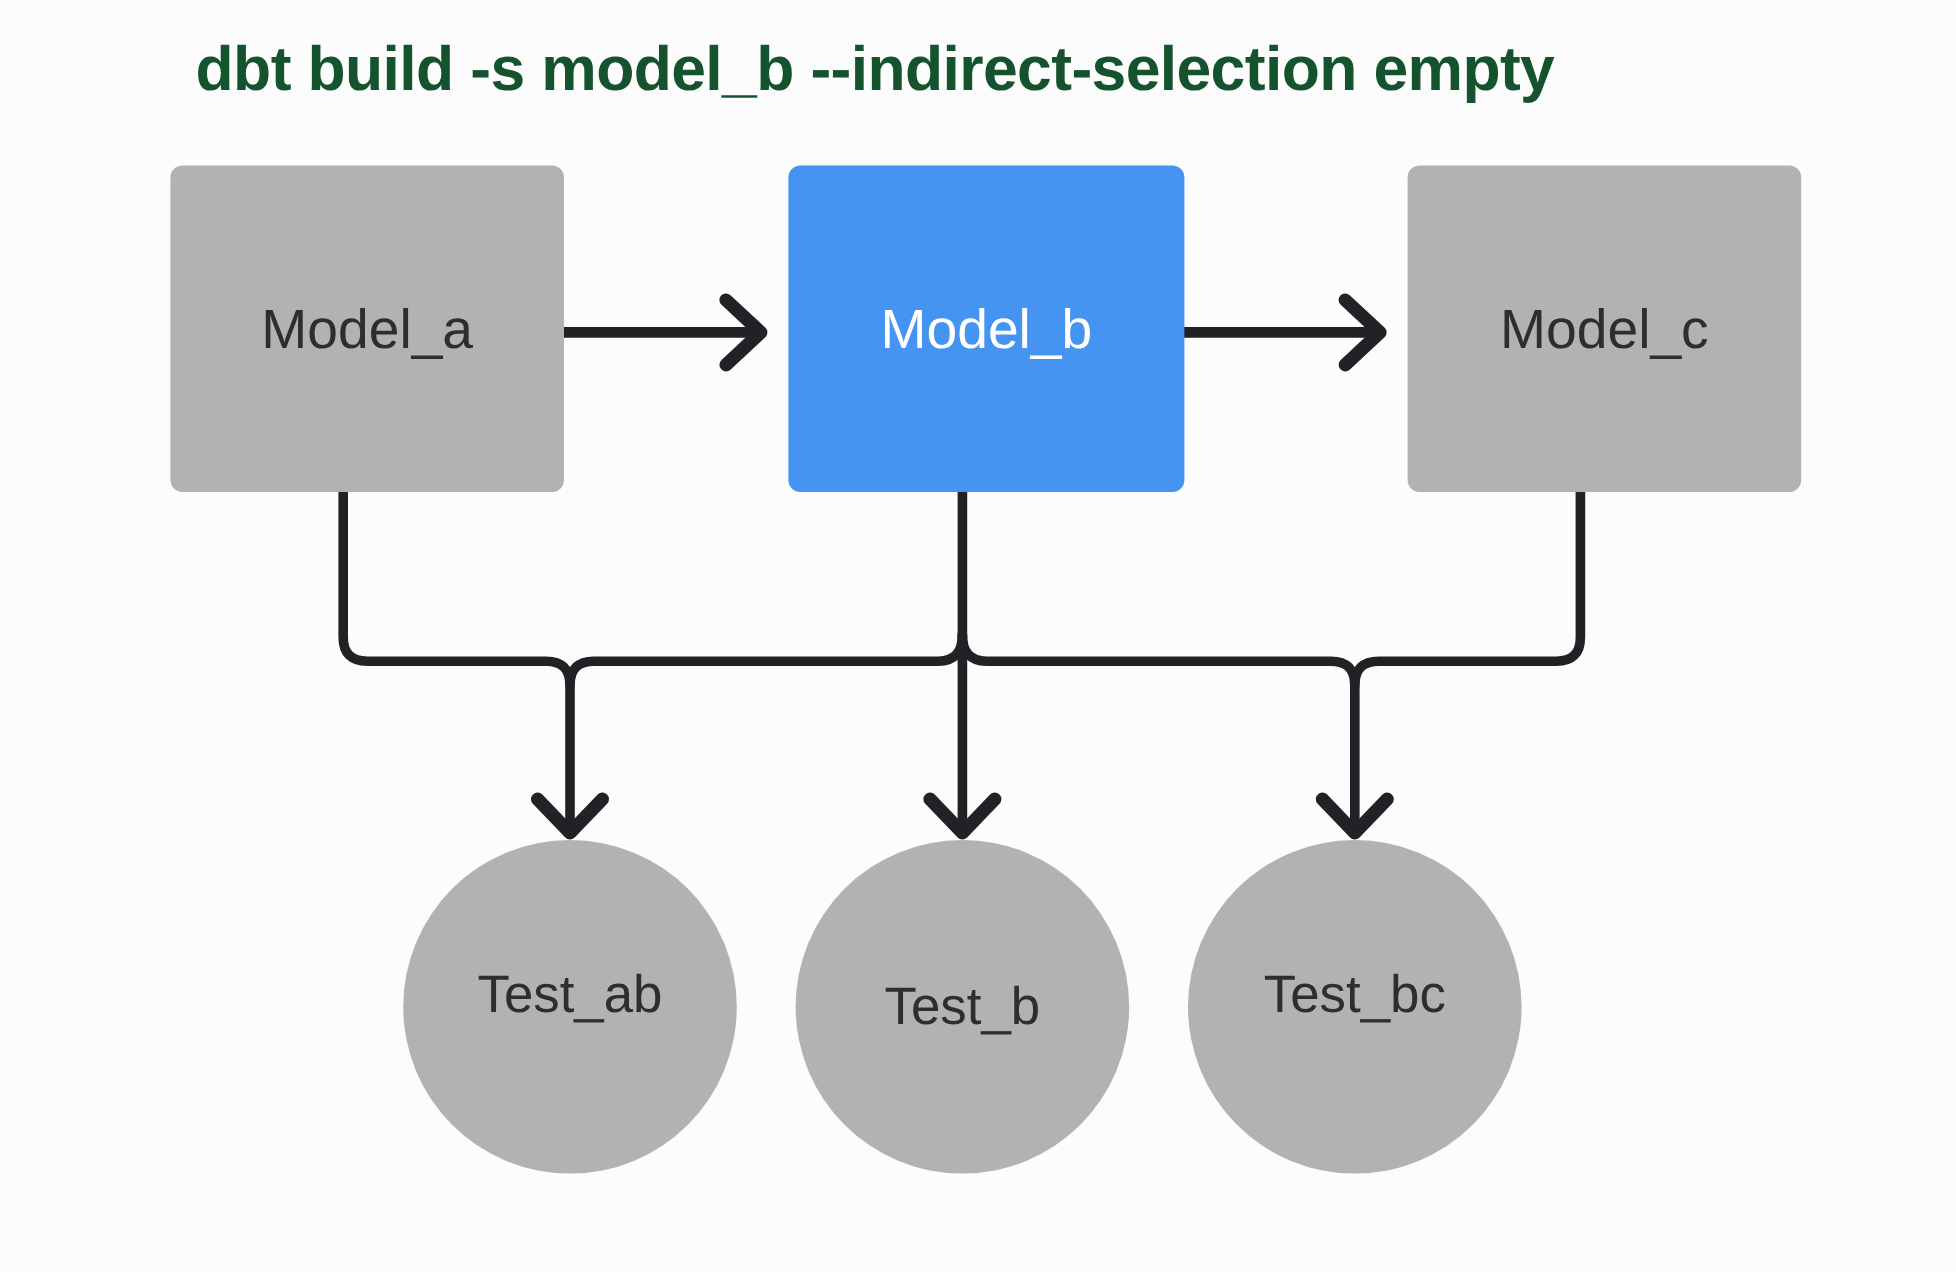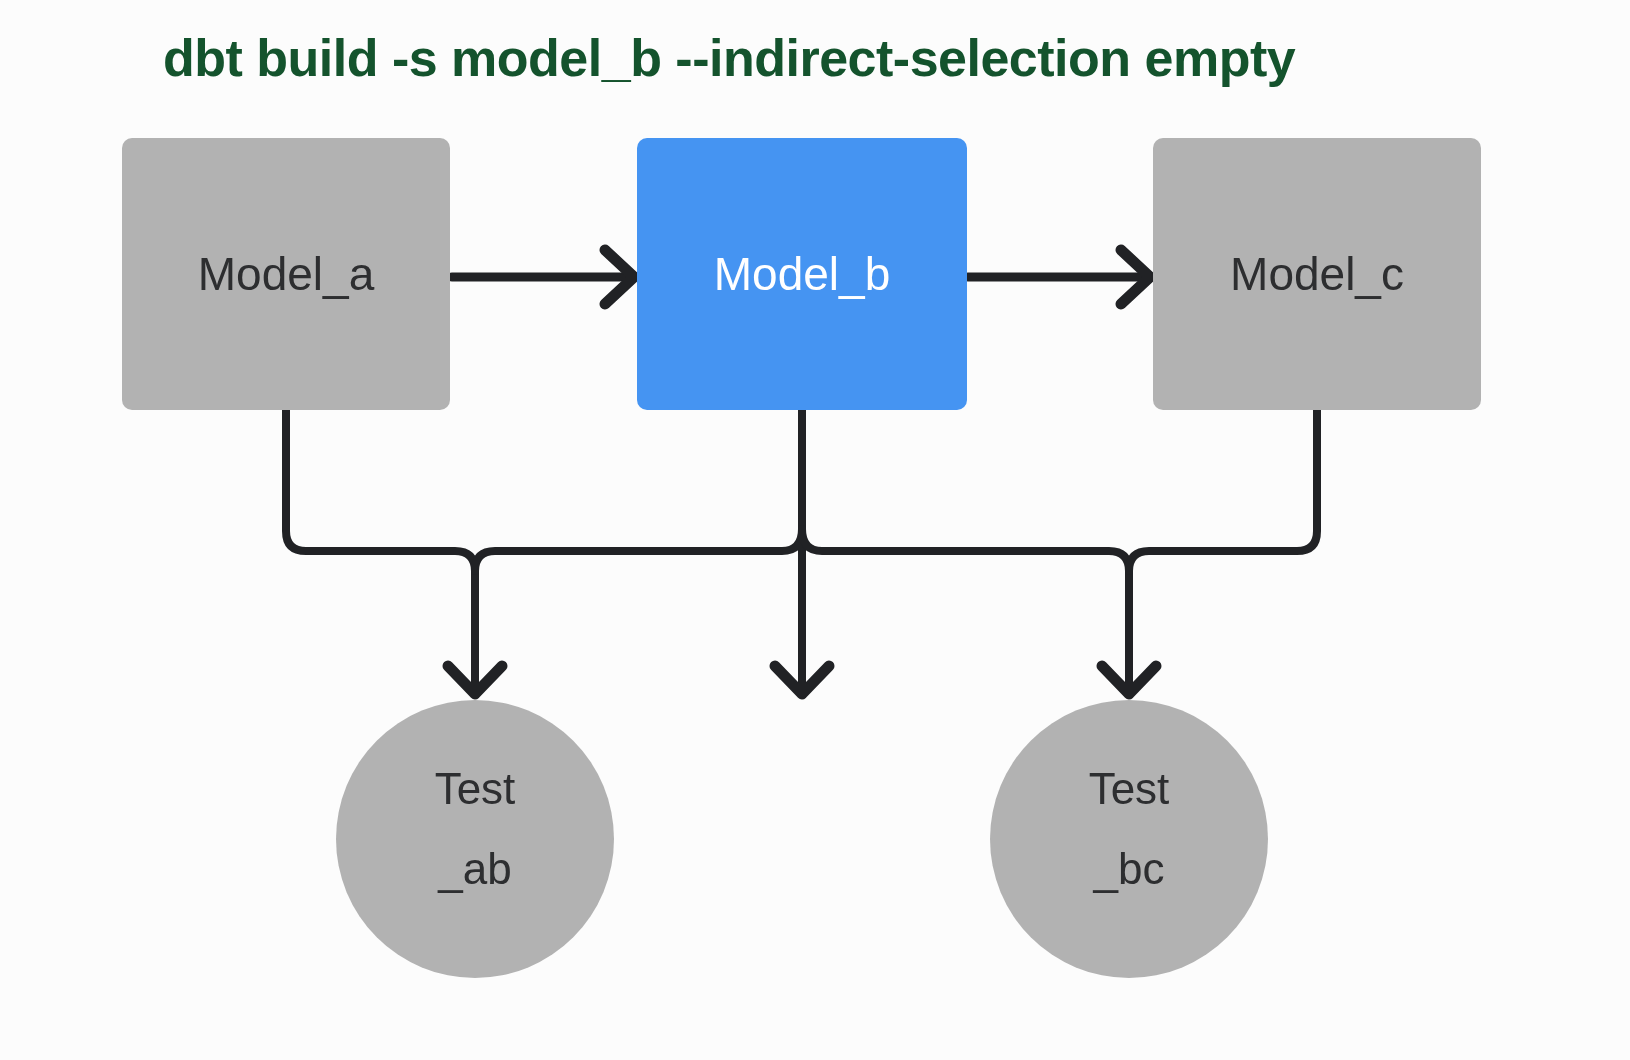--- a/index.html
+++ b/index.html
@@ -19,32 +19,32 @@
 
   svg.edges { position: absolute; left: 0; top: 0; width: 1630px; height: 1060px; }
   .edge  { fill: none; stroke: #212225; stroke-width: 8;  stroke-linecap: round; stroke-linejoin: round; }
   .shaft { fill: none; stroke: #212225; stroke-width: 9;  stroke-linecap: round; }
   .head  { fill: none; stroke: #212225; stroke-width: 11; stroke-linecap: round; stroke-linejoin: round; }
 
   .box {
     position: absolute; top: 138px; height: 272px;
     border-radius: 10px;
     display: flex; align-items: center; justify-content: center;
-    font-size: 46px; font-weight: 500; color: #2d2e30;
+    font-size: 46px; font-weight: 500; color: #2d2e30; margin-left: 20px;
   }
   .box.gray { background: #b2b2b2; }
   .box.blue { background: #4594f2; color: #ffffff; }
   #model-a { left: 122px;  width: 328px; }
   #model-b { left: 637px;  width: 330px; }
   #model-c { left: 1153px; width: 328px; }
 
   .circle {
     position: absolute; top: 700px; width: 278px; height: 278px;
     border-radius: 50%; background: #b2b2b2;
-    display: flex; flex-direction: column; align-items: center; justify-content: center;
+    display: flex; flex-direction: row; align-items: center; justify-content: center;
     font-size: 44px; font-weight: 500; color: #2d2e30; line-height: 80px;
     text-align: left;
   }
   .circle.two-line span { transform: translateY(-10px); }
   #test-ab { left: 336px; }
   #test-b  { left: 663px; }
   #test-bc { left: 990px; }
 </style>
 </head>
 <body>
@@ -83,18 +83,21 @@
     <span>Model_b</span>
   </div>
   <div class="box gray" id="model-c">
     <span>Model_c</span>
   </div>
 
   <div class="circle two-line" id="test-ab">
     <span>Test</span>
     <span>_ab</span>
   </div>
+  <div class="circle" id="test-b">
+    <span>Test_b</span>
+  </div>
   <div class="circle two-line" id="test-bc">
     <span>Test</span>
     <span>_bc</span>
   </div>
 
 </div>
 
 </body></html>

